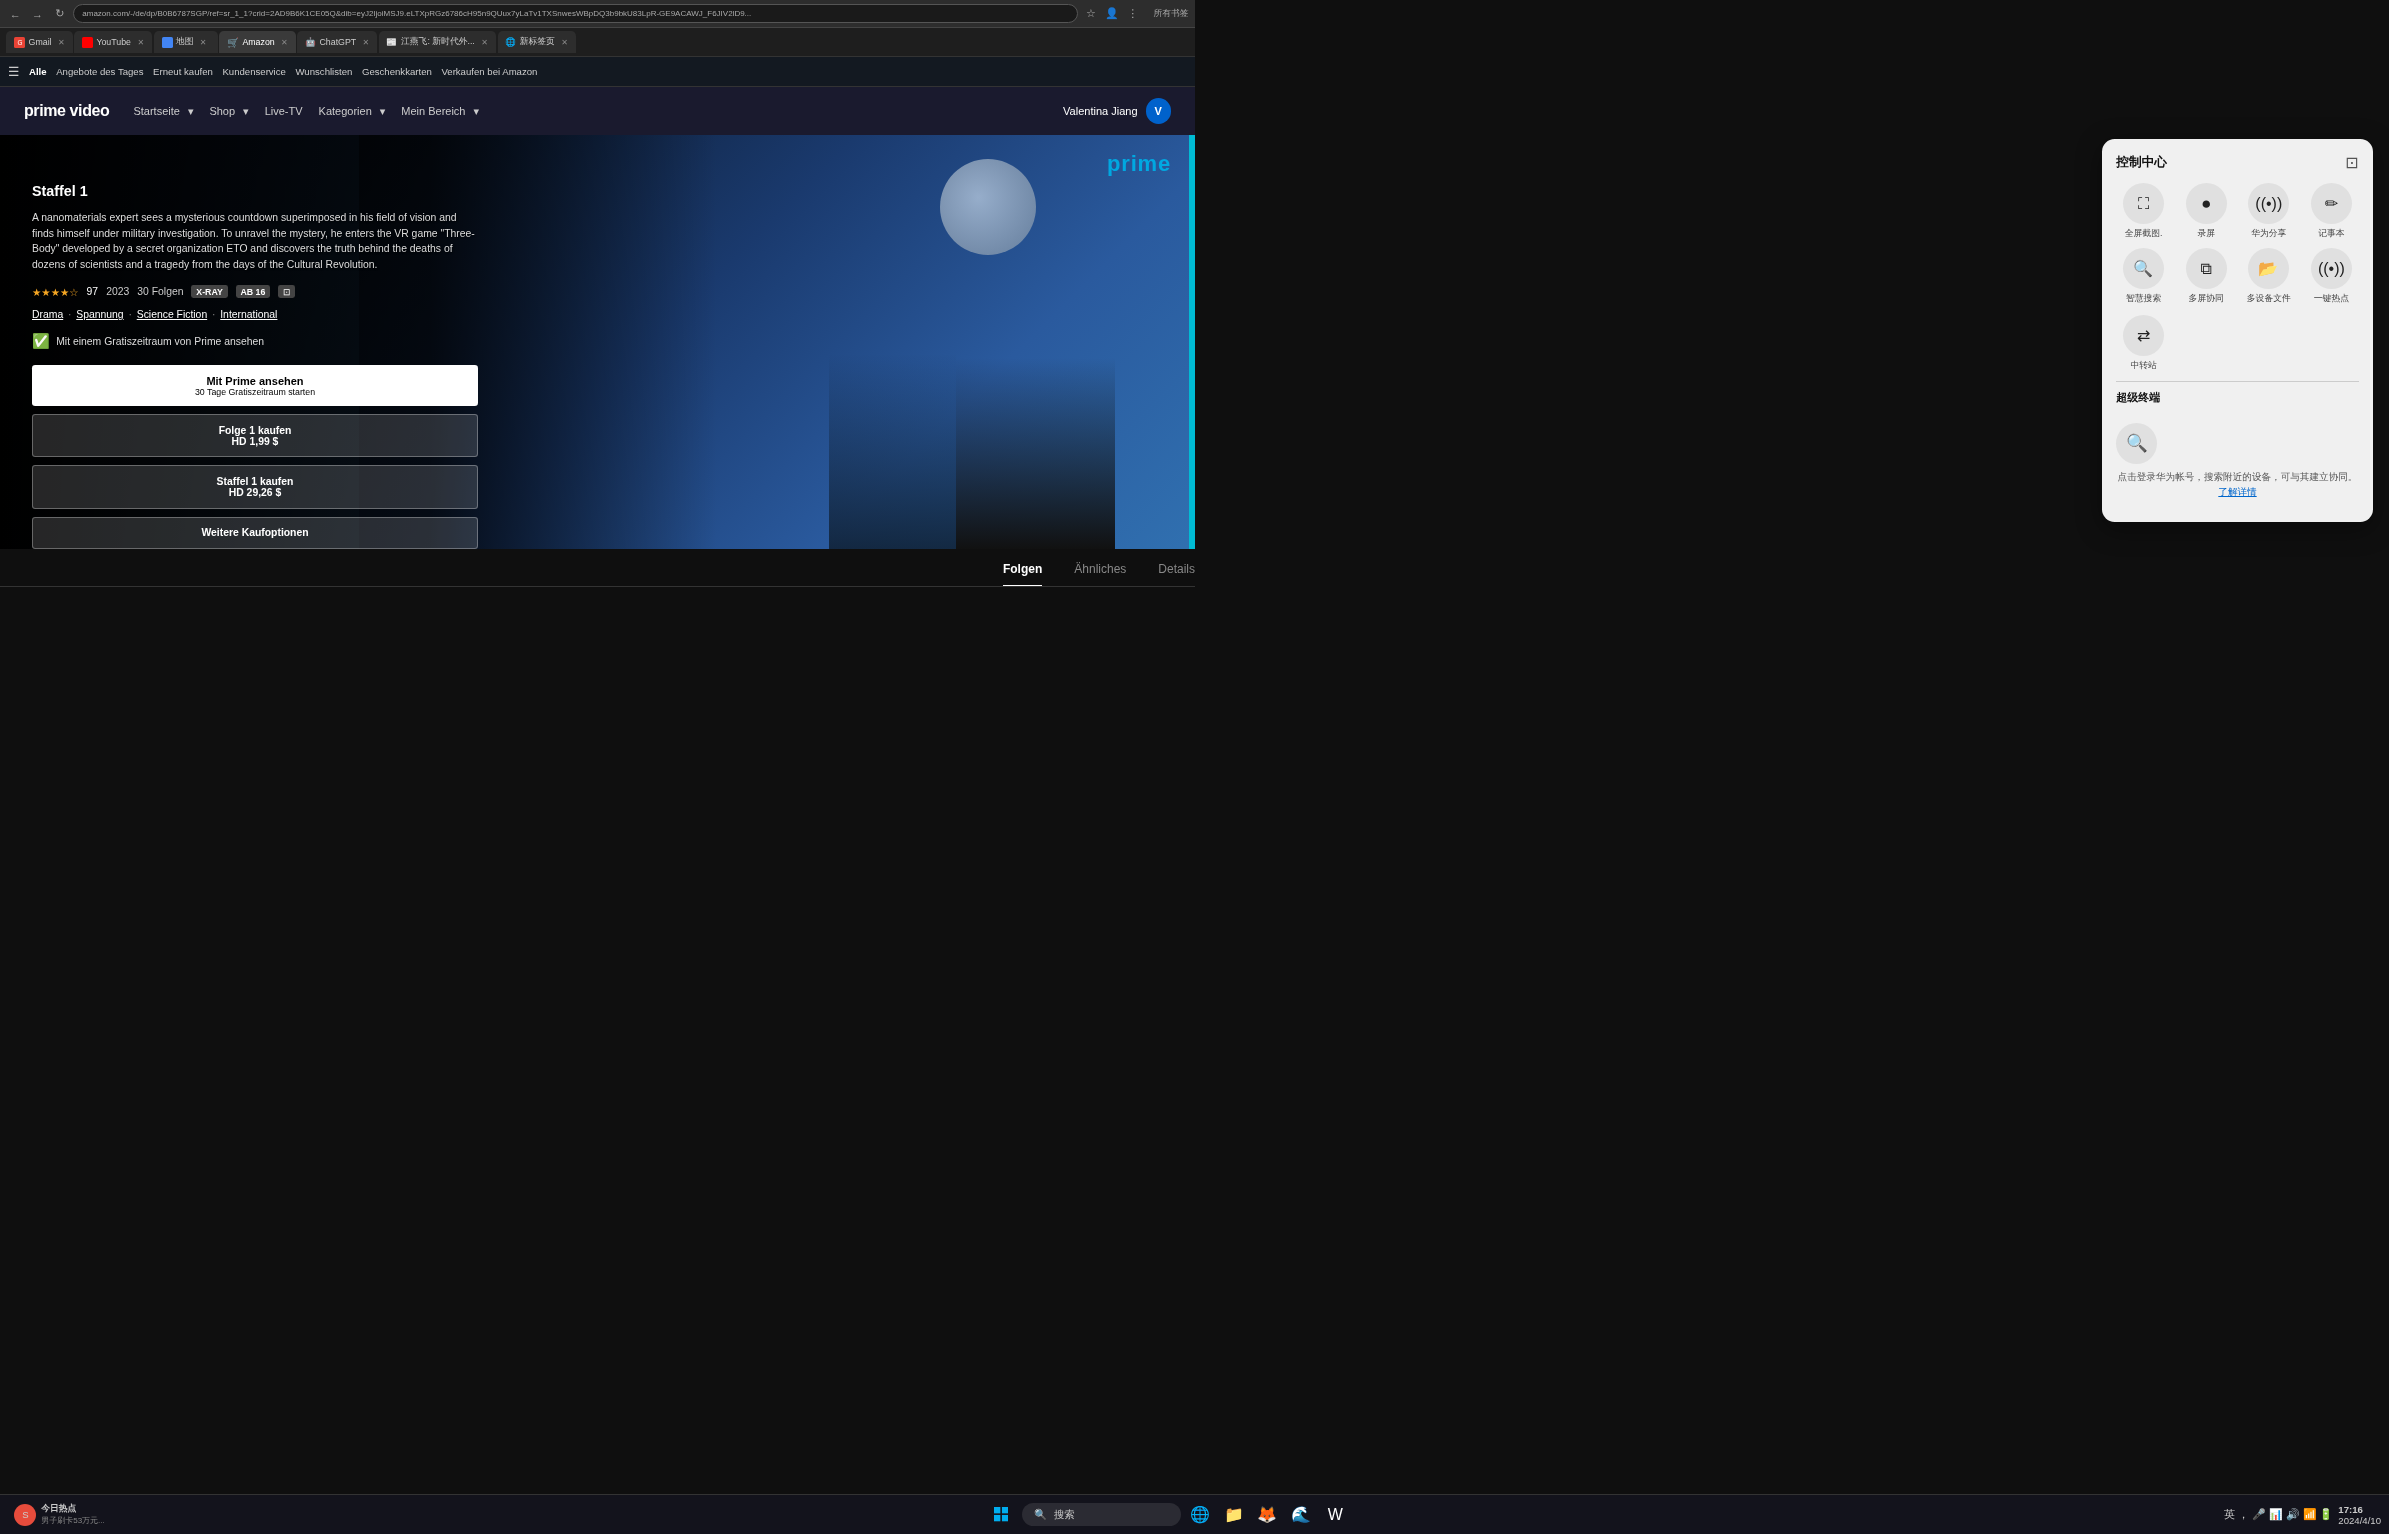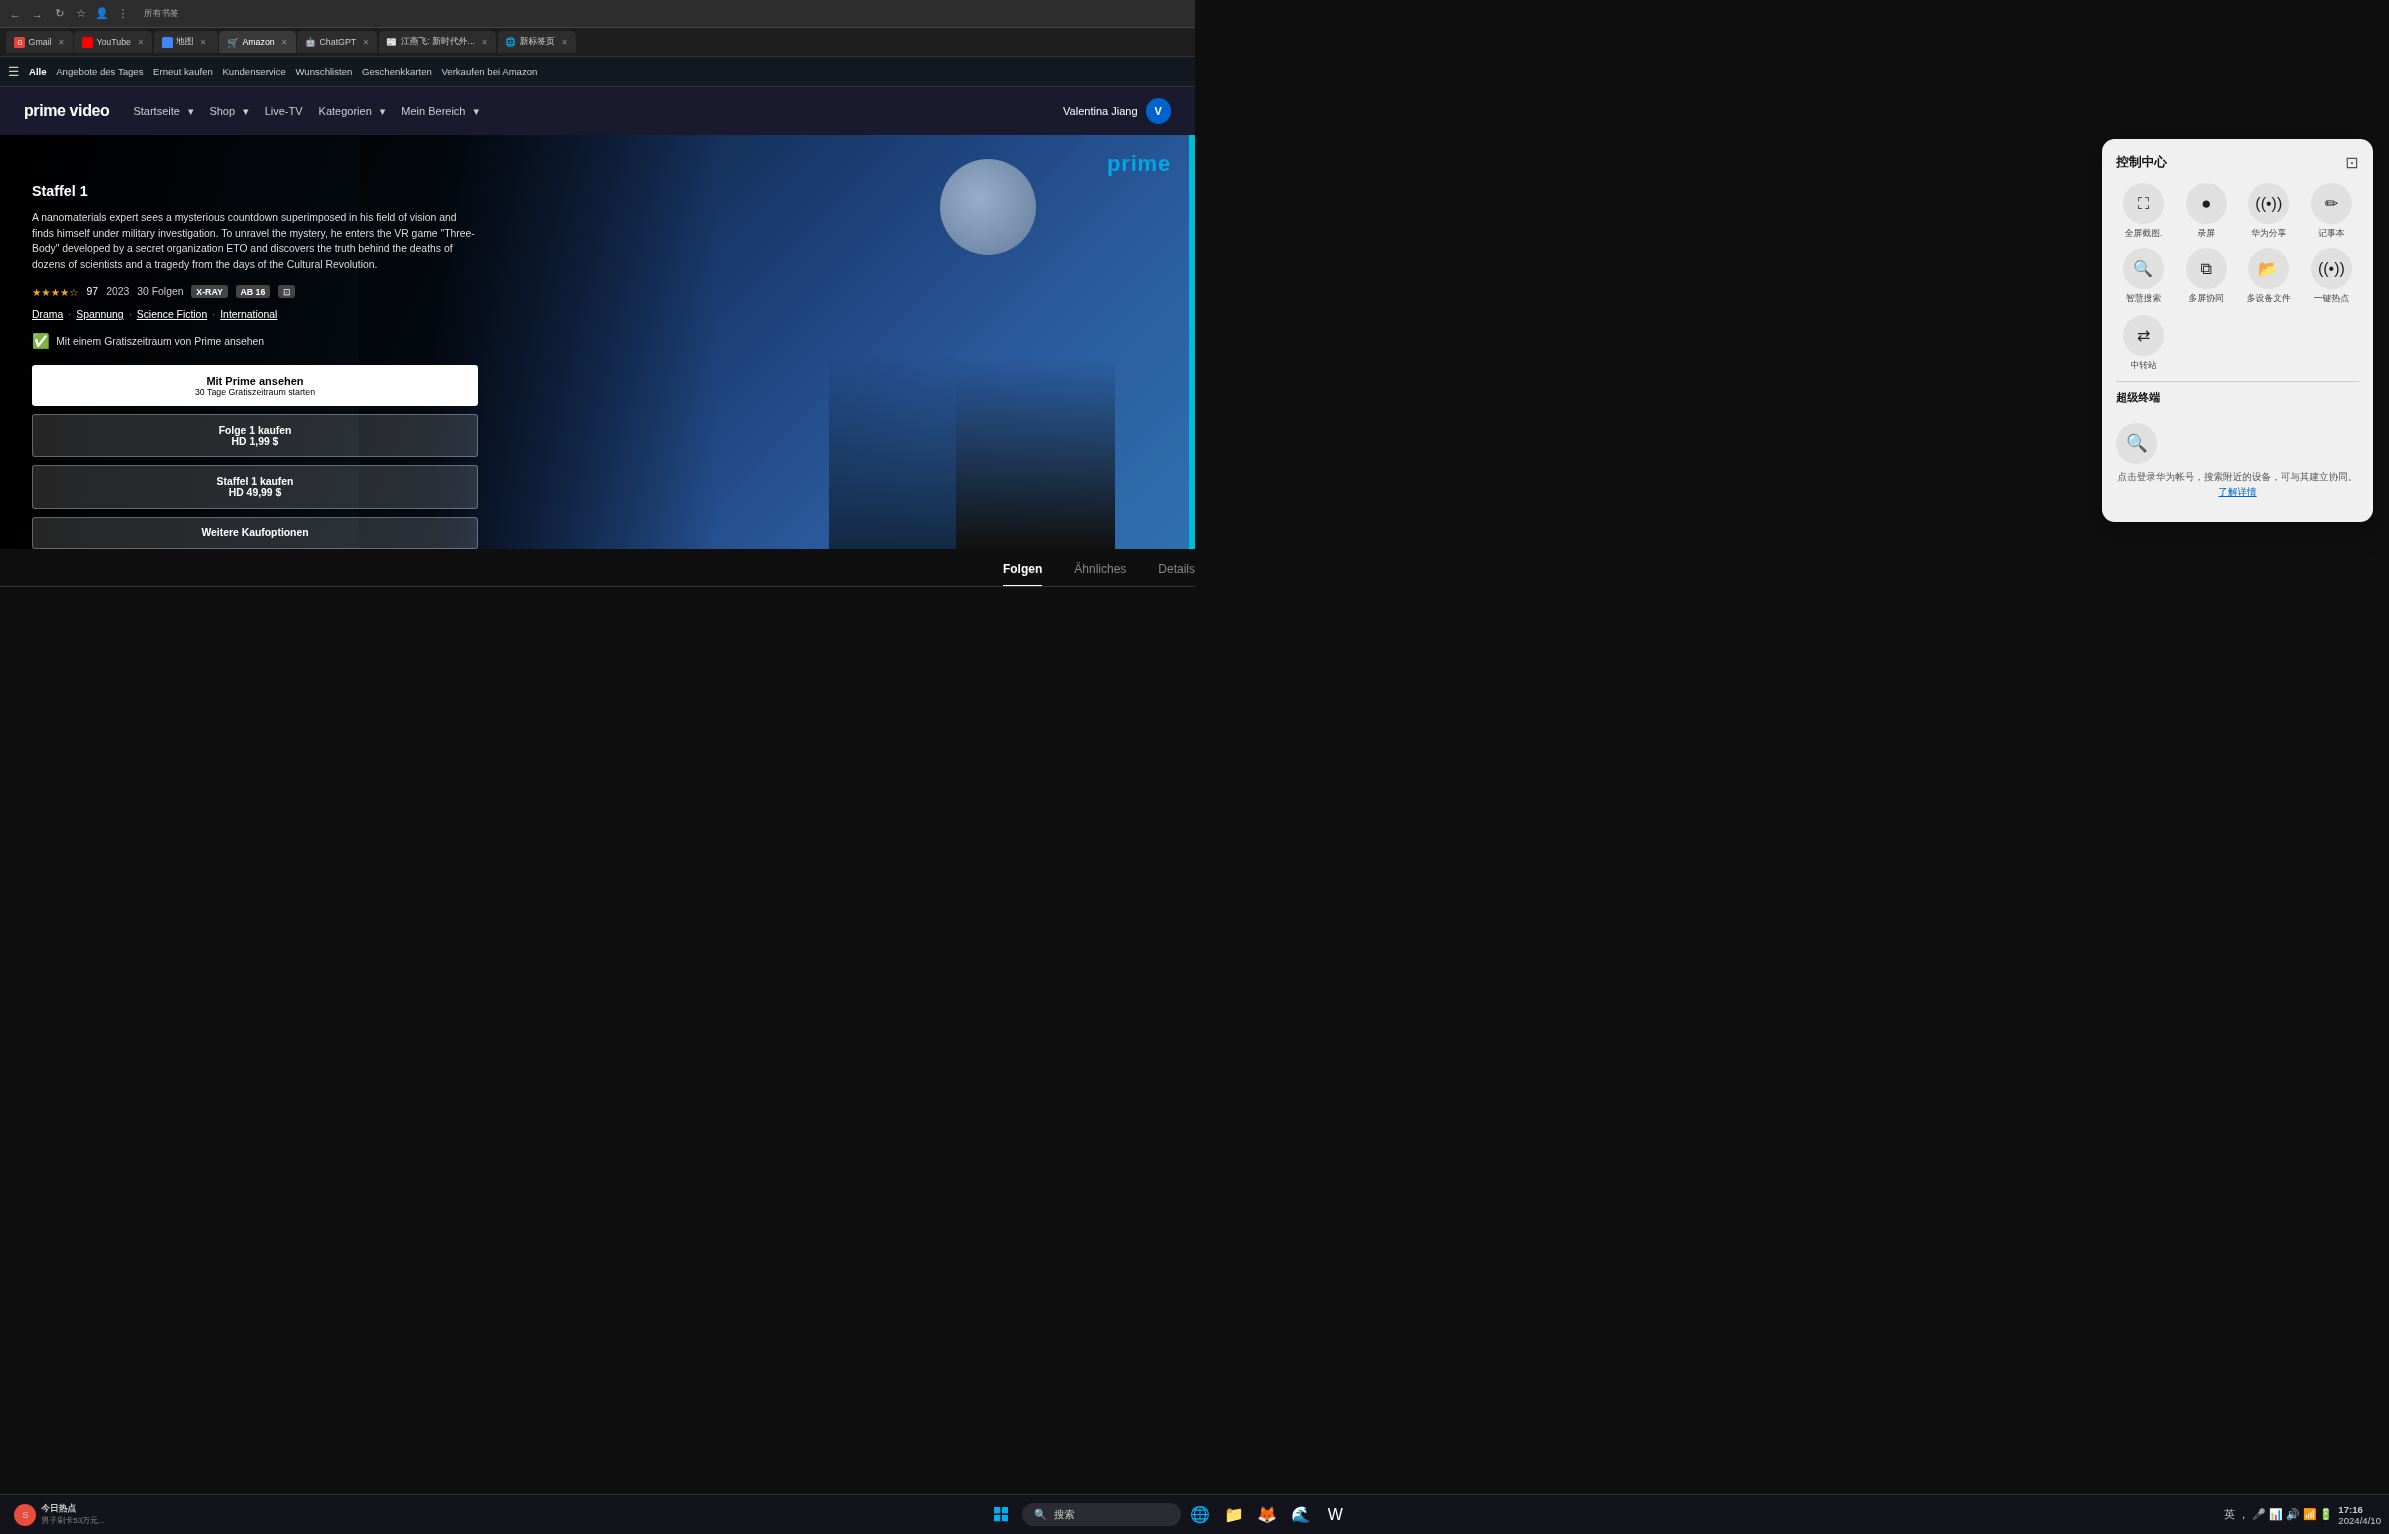--- a/index.html
+++ b/index.html
@@ -223,20 +223,23 @@
       z-index: 3;
     }
   </style>
 </head>
 <body>
 
 <div class="browser-chrome">
   <button class="browser-nav-btn">←</button>
   <button class="browser-nav-btn">→</button>
   <button class="browser-nav-btn">↻</button>
+  <div class="browser-address-bar">
+    <span style="font-size:8px; color:#aaa; overflow:hidden; white-space:nowrap; text-overflow:ellipsis;">amazon.com/-/de/dp/B0B6787SGP/ref=sr_1_1?crid=2AD9B6K1CE05Q&amp;dib=eyJ2IjoiMSJ9.eLTXpRGz6786cH95n9QUux7yLaTv1TXSnwesWBpDQ3b9bkU83LpR-GE9ACAWJ_F6JIV2lD9...</span>
+  </div>
   <div class="browser-icons">
     <div class="browser-icon">☆</div>
     <div class="browser-icon">👤</div>
     <div class="browser-icon">⋮</div>
     <span style="font-size:8.8px;color:#aaa;margin-left:8px;">所有书签</span>
   </div>
 </div>
 
 <div class="browser-tabs">
   <div class="browser-tab">
@@ -365,21 +368,21 @@
       <button class="btn-primary">
         <div>Mit Prime ansehen</div>
         <div style="font-size:8.8px;font-weight:normal;">30 Tage Gratiszeitraum starten</div>
       </button>
       <button class="btn-secondary">
         <div>Folge 1 kaufen</div>
         <div>HD 1,99 $</div>
       </button>
       <button class="btn-secondary">
         <div>Staffel 1 kaufen</div>
-        <div>HD 49,99 $</div>
+        <div>HD 29,26 $</div>
       </button>
       <button class="btn-secondary">
         <div>Weitere Kaufoptionen</div>
       </button>
     </div>
   </div>
 </div>
 
 <div class="content-tabs">
   <div class="tab-item active">

